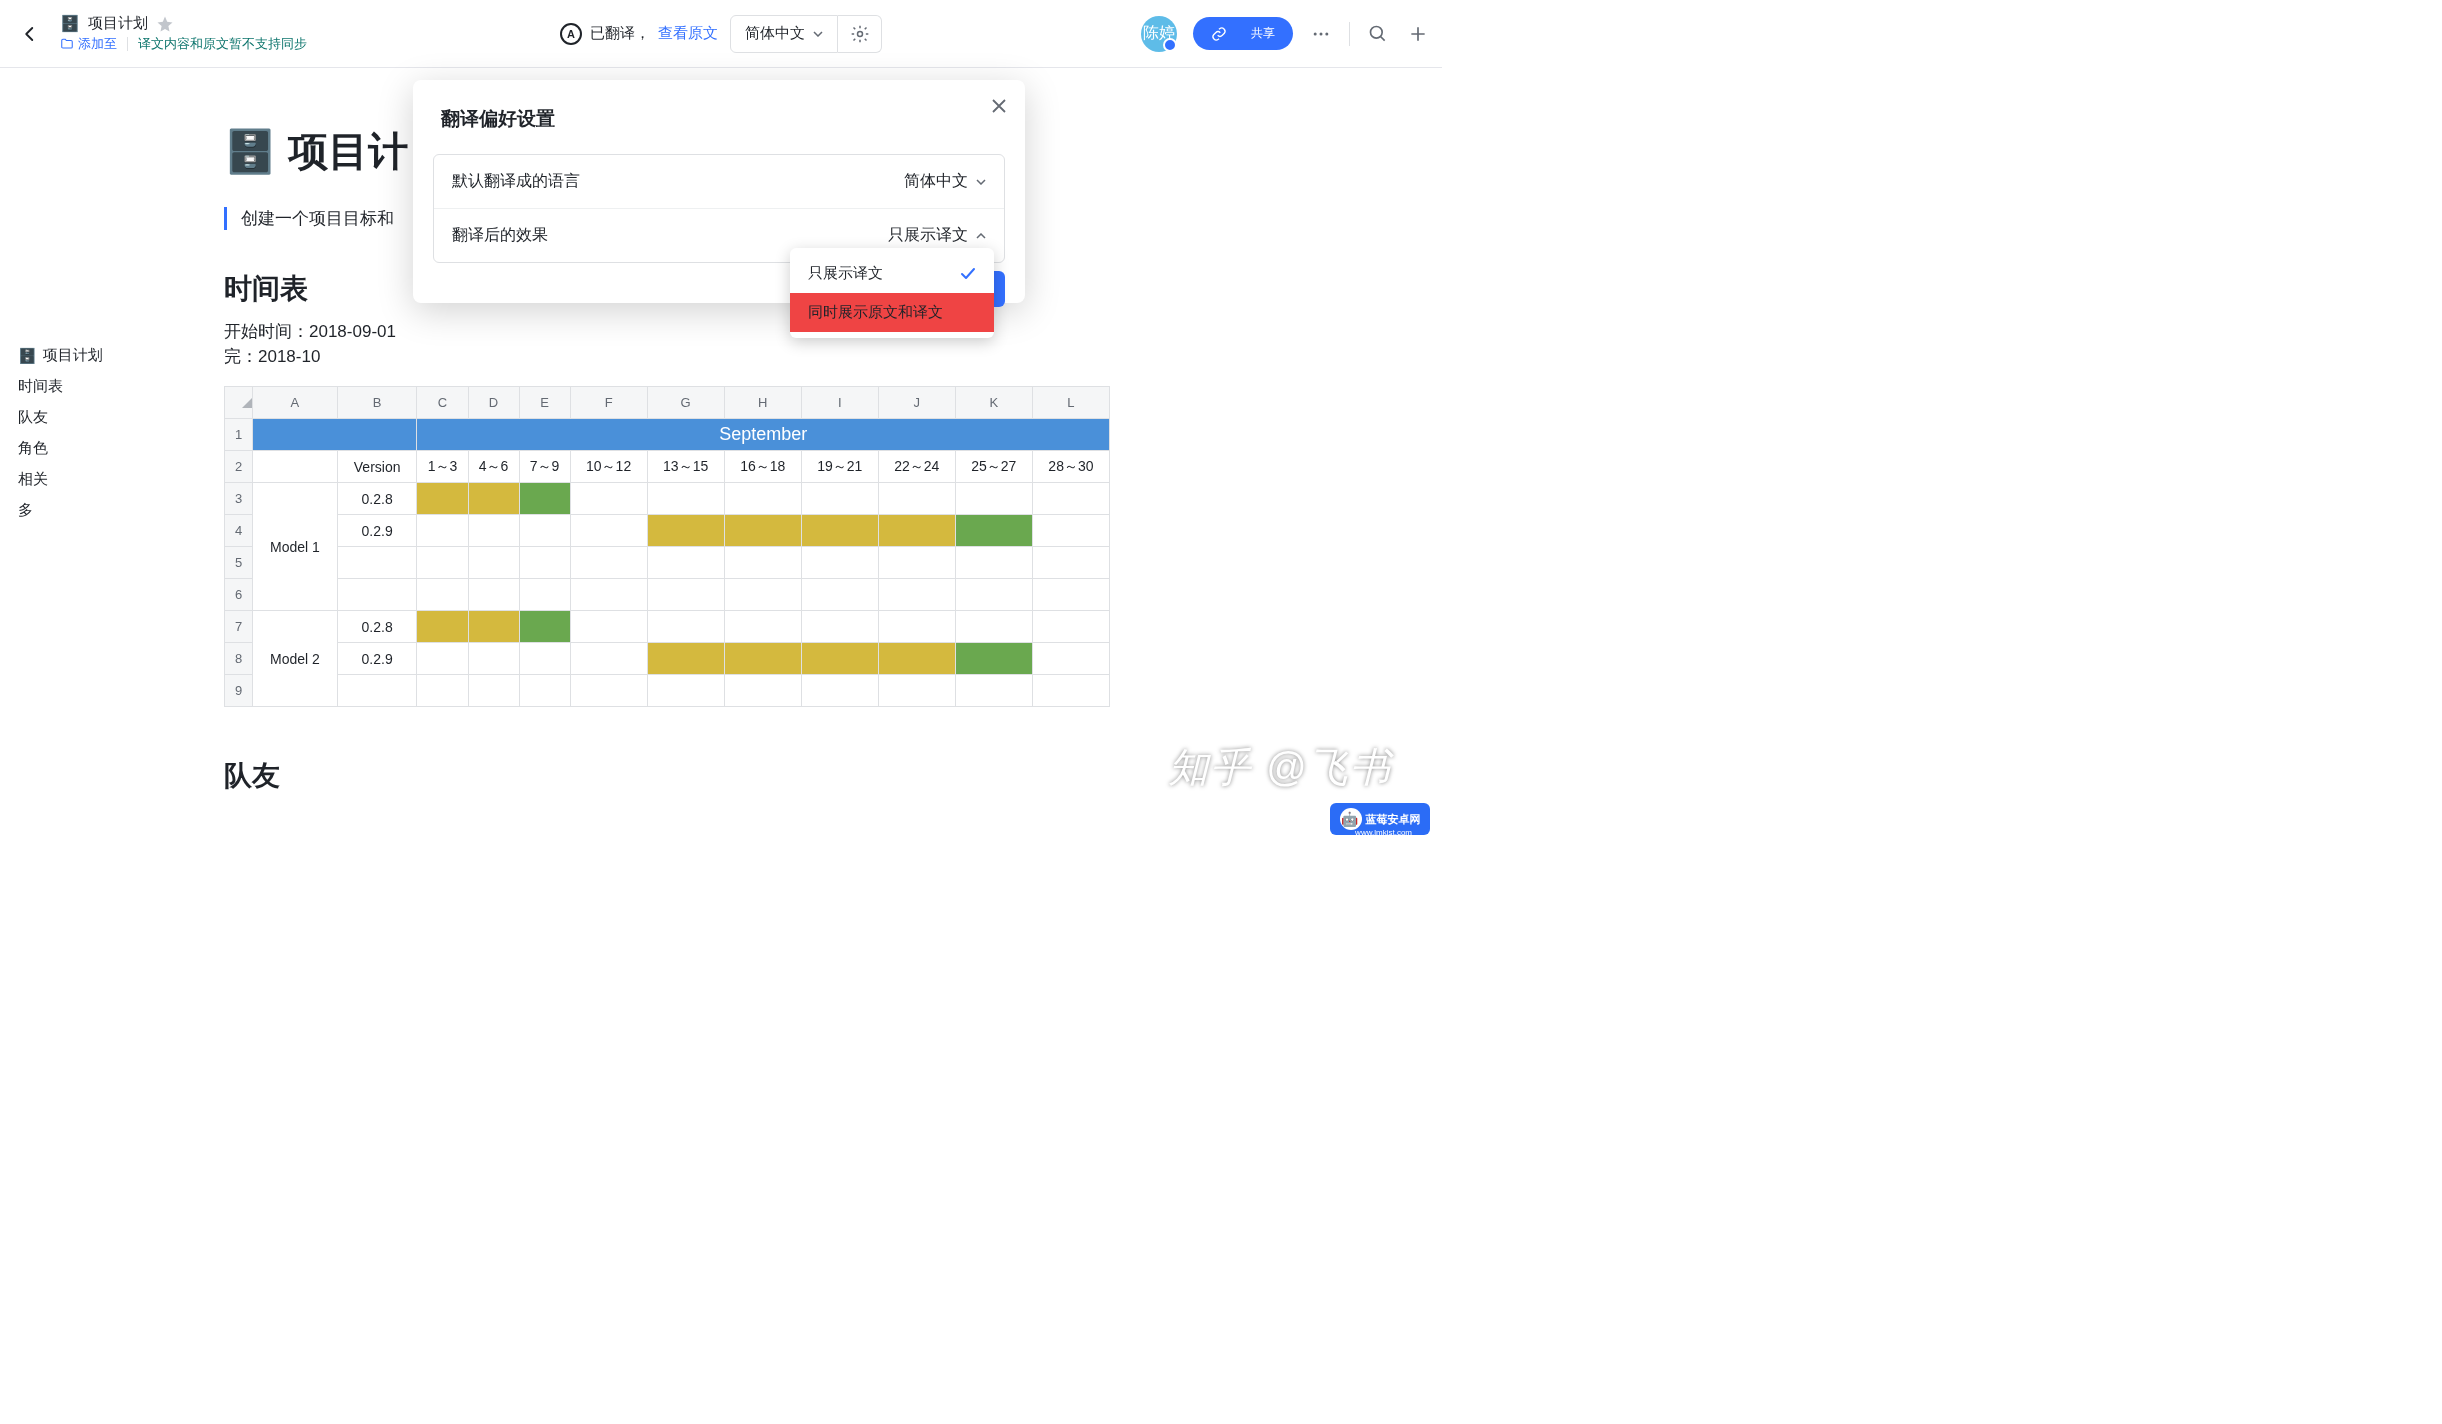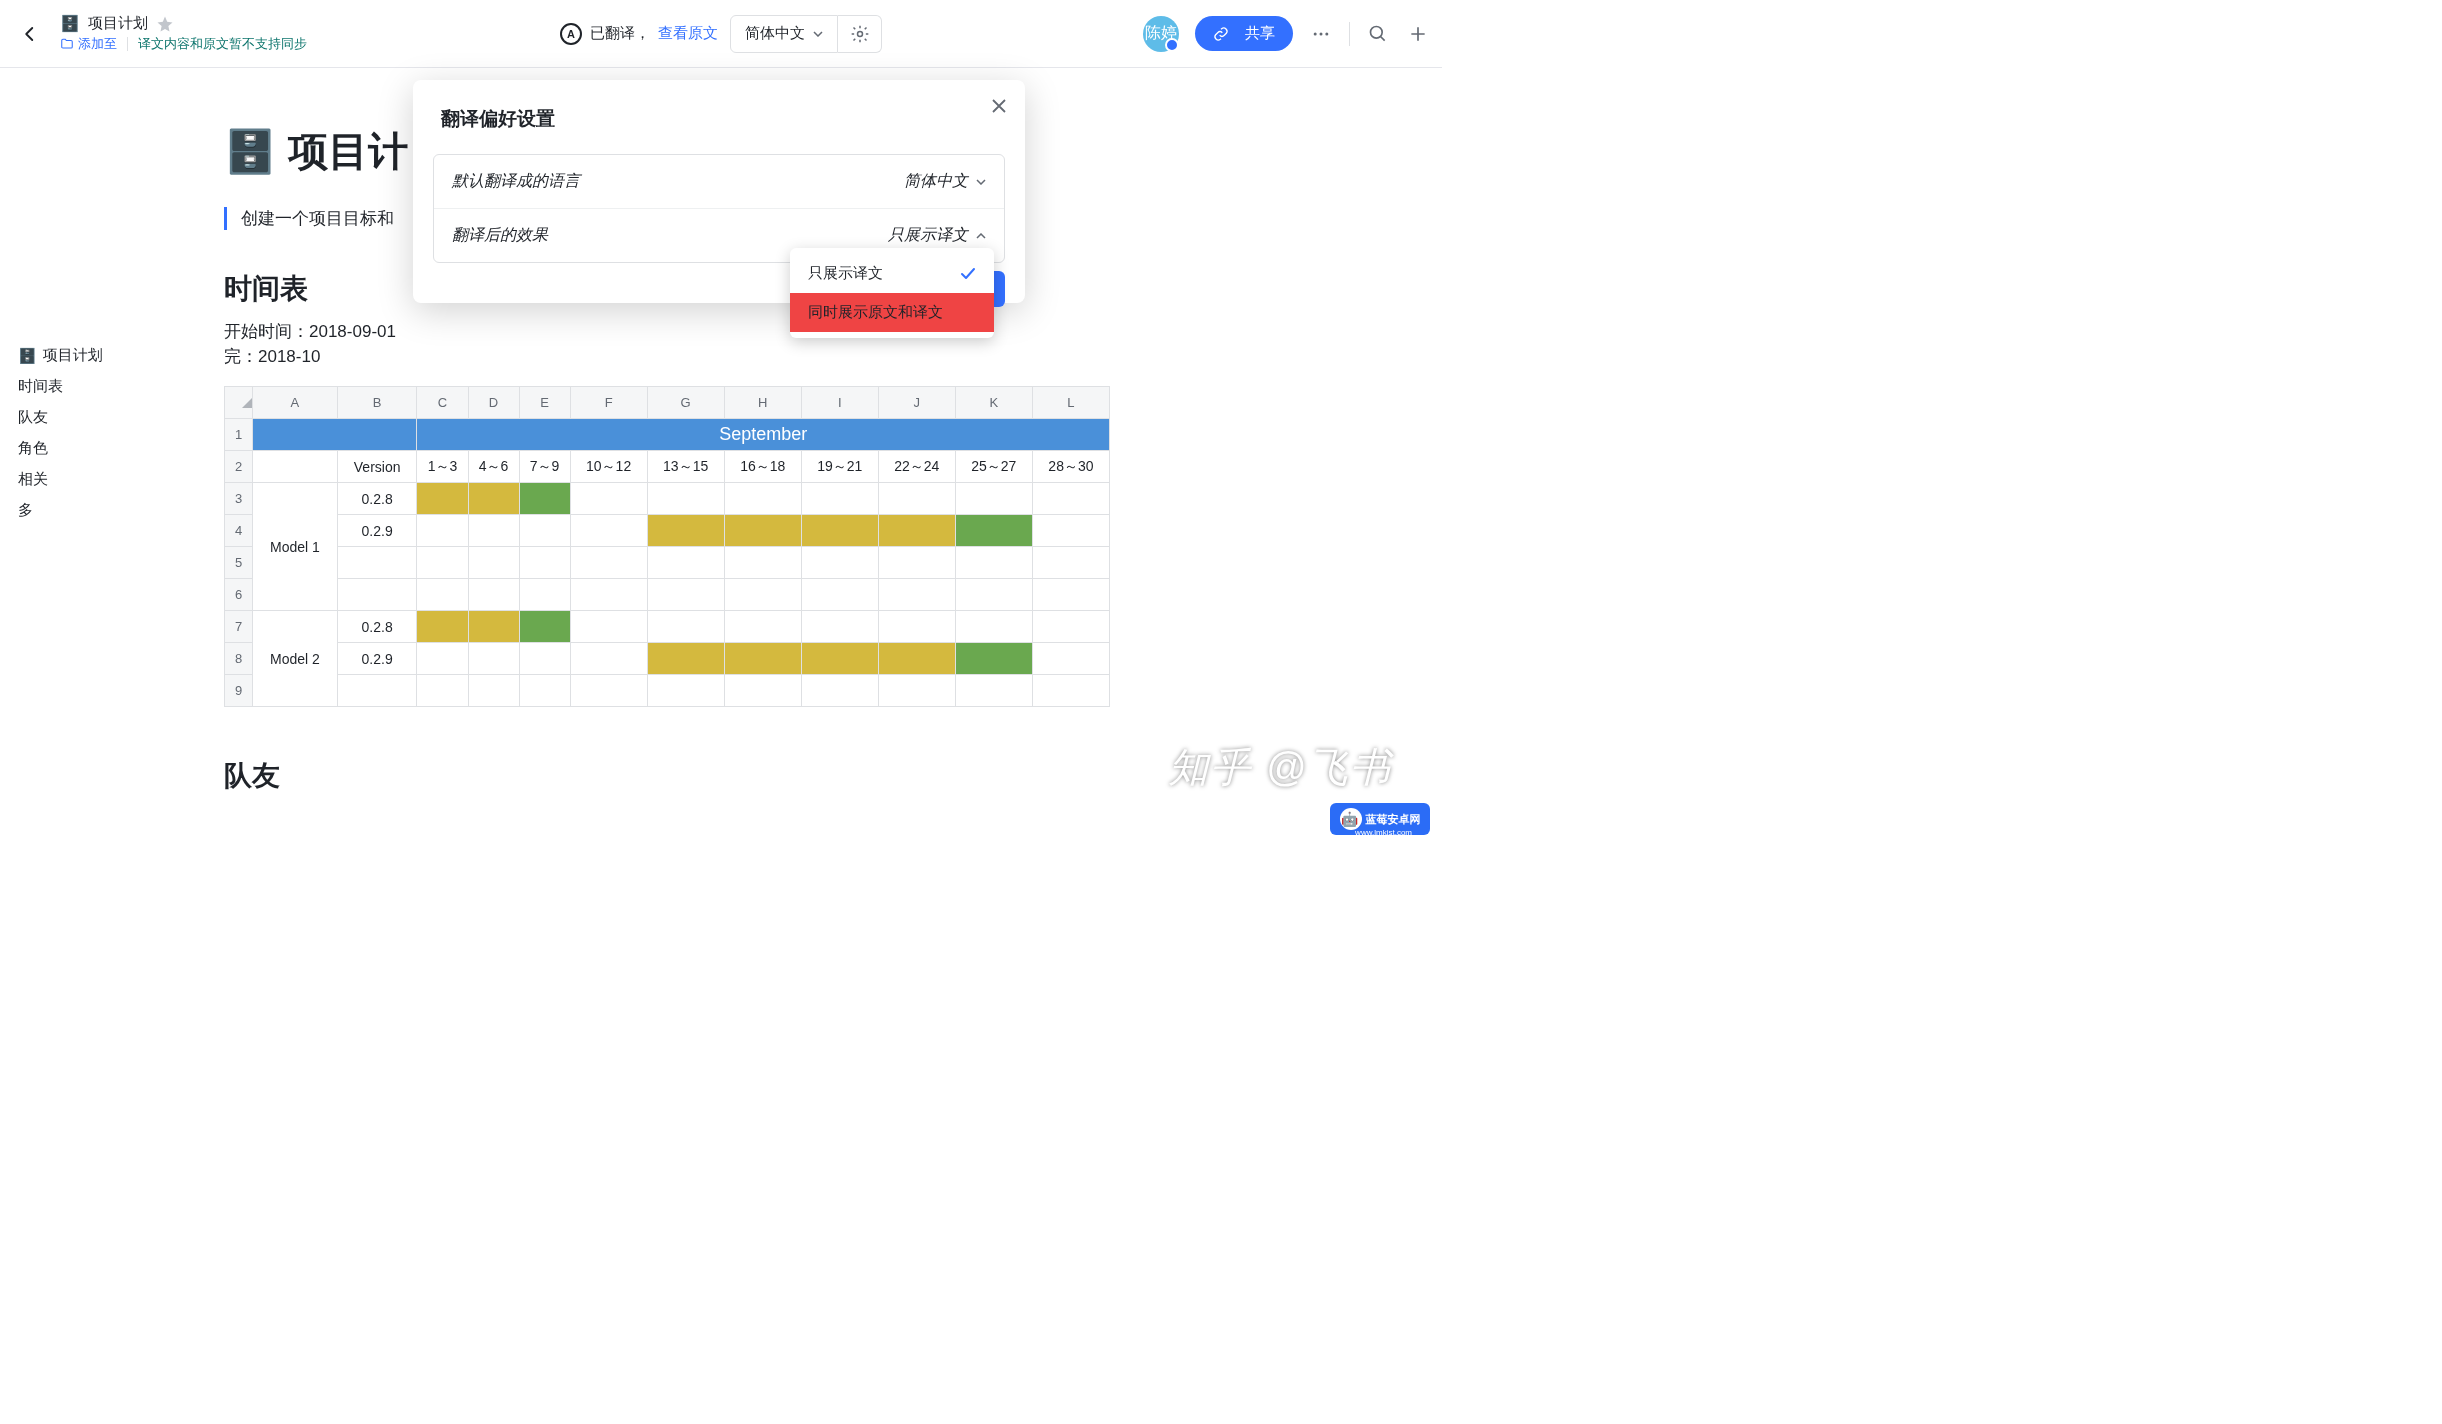--- a/index.html
+++ b/index.html
@@ -21,21 +21,21 @@
 .topbar-center { position: absolute; left: 50%; transform: translateX(-50%); display: flex; align-items: center; gap: 12px; }
 .translate-status { display: flex; align-items: center; gap: 8px; font-size: 15px; }
 .translate-icon { width: 22px; height: 22px; border: 2px solid #1f2329; border-radius: 50%; display: flex; align-items: center; justify-content: center; font-size: 11px; font-weight: bold; }
 .view-original { color: #3370ff; cursor: pointer; }
 .lang-select { border: 1px solid #dee0e3; border-radius: 6px 0 0 6px; padding: 6px 14px; display: flex; align-items: center; gap: 8px; font-size: 15px; cursor: pointer; height: 38px; }
 .gear-btn { border: 1px solid #dee0e3; border-left: none; border-radius: 0 6px 6px 0; width: 44px; height: 38px; display: flex; align-items: center; justify-content: center; cursor: pointer; }
 
 .topbar-right { margin-left: auto; display: flex; align-items: center; gap: 16px; }
 .avatar { width: 36px; height: 36px; border-radius: 50%; background: #5ebce8; color: #fff; display: flex; align-items: center; justify-content: center; font-size: 16px; position: relative; }
 .avatar::after { content: ''; position: absolute; bottom: 0; right: 0; width: 10px; height: 10px; background: #3370ff; border: 2px solid #fff; border-radius: 50%; }
-.share-btn { background: #3370ff; color: #fff; border-radius: 18px; padding: 8px 18px; display: flex; align-items: center; gap: 16px; font-size: 15px; cursor: pointer; }
+.share-btn { background: #3370ff; color: #fff; border-radius: 18px; padding: 8px 18px; display: flex; align-items: center; gap: 24px; font-size: 12px; cursor: pointer; }
 .icon-btn { width: 24px; height: 24px; display: flex; align-items: center; justify-content: center; cursor: pointer; color: #646a73; }
 .vsep { width: 1px; height: 24px; background: #dee0e3; }
 
 
 .layout { display: flex; height: calc(100% - 68px); }
 .sidebar { width: 190px; padding: 24px 0 0 14px; }
 .sidebar-item { padding: 6px 4px; font-size: 15px; color: #1f2329; cursor: pointer; display:flex; align-items:center; gap:6px; }
 .sidebar-item.main { font-weight: 500; }
 
 
@@ -57,21 +57,21 @@
 .sheet .bluehdr { background: #4a90d9; }
 .sheet .green { background: #6aa84f; }
 .sheet .olive { background: #d4b93e; }
 
 
 .overlay { position: absolute; inset: 0; background: rgba(0,0,0,0); }
 .modal { position: absolute; top: 80px; left: 413px; width: 612px; background: #fff; border-radius: 8px; box-shadow: 0 8px 36px rgba(0,0,0,0.18); padding: 26px 0 40px; }
 .modal-title { font-size: 19px; font-weight: 600; padding: 0 28px; }
 .modal-close { position: absolute; top: 18px; right: 18px; cursor: pointer; color: #646a73; font-size: 18px; }
 .pref-box { margin: 22px 20px 0; border: 1px solid #dee0e3; border-radius: 6px; }
-.pref-row { display: flex; justify-content: space-between; padding: 16px 18px; font-size: 16px; font-style: italic; }
+.pref-row { display: flex; justify-content: space-between; padding: 16px 18px; font-size: 16px; }
 .pref-row + .pref-row { border-top: 1px solid #eef0f1; }
 .pref-select { display: flex; align-items: center; gap: 8px; color: #1f2329; cursor: pointer; }
 
 .dropdown { position: absolute; top: 168px; left: 377px; width: 204px; background: #fff; border-radius: 6px; box-shadow: 0 4px 16px rgba(0,0,0,0.2); padding: 6px 0; z-index: 10; }
 .dropdown-item { padding: 10px 18px; font-size: 15px; display: flex; align-items: center; justify-content: space-between; cursor: pointer; }
 .dropdown-item.hover { background: #ef4444; }
 .check { color: #3370ff; }
 
 .confirm-btn { position:absolute; right: 20px; bottom: -4px; background:#3370ff; width:60px; height:36px; border-radius:6px; z-index:5;}
 

